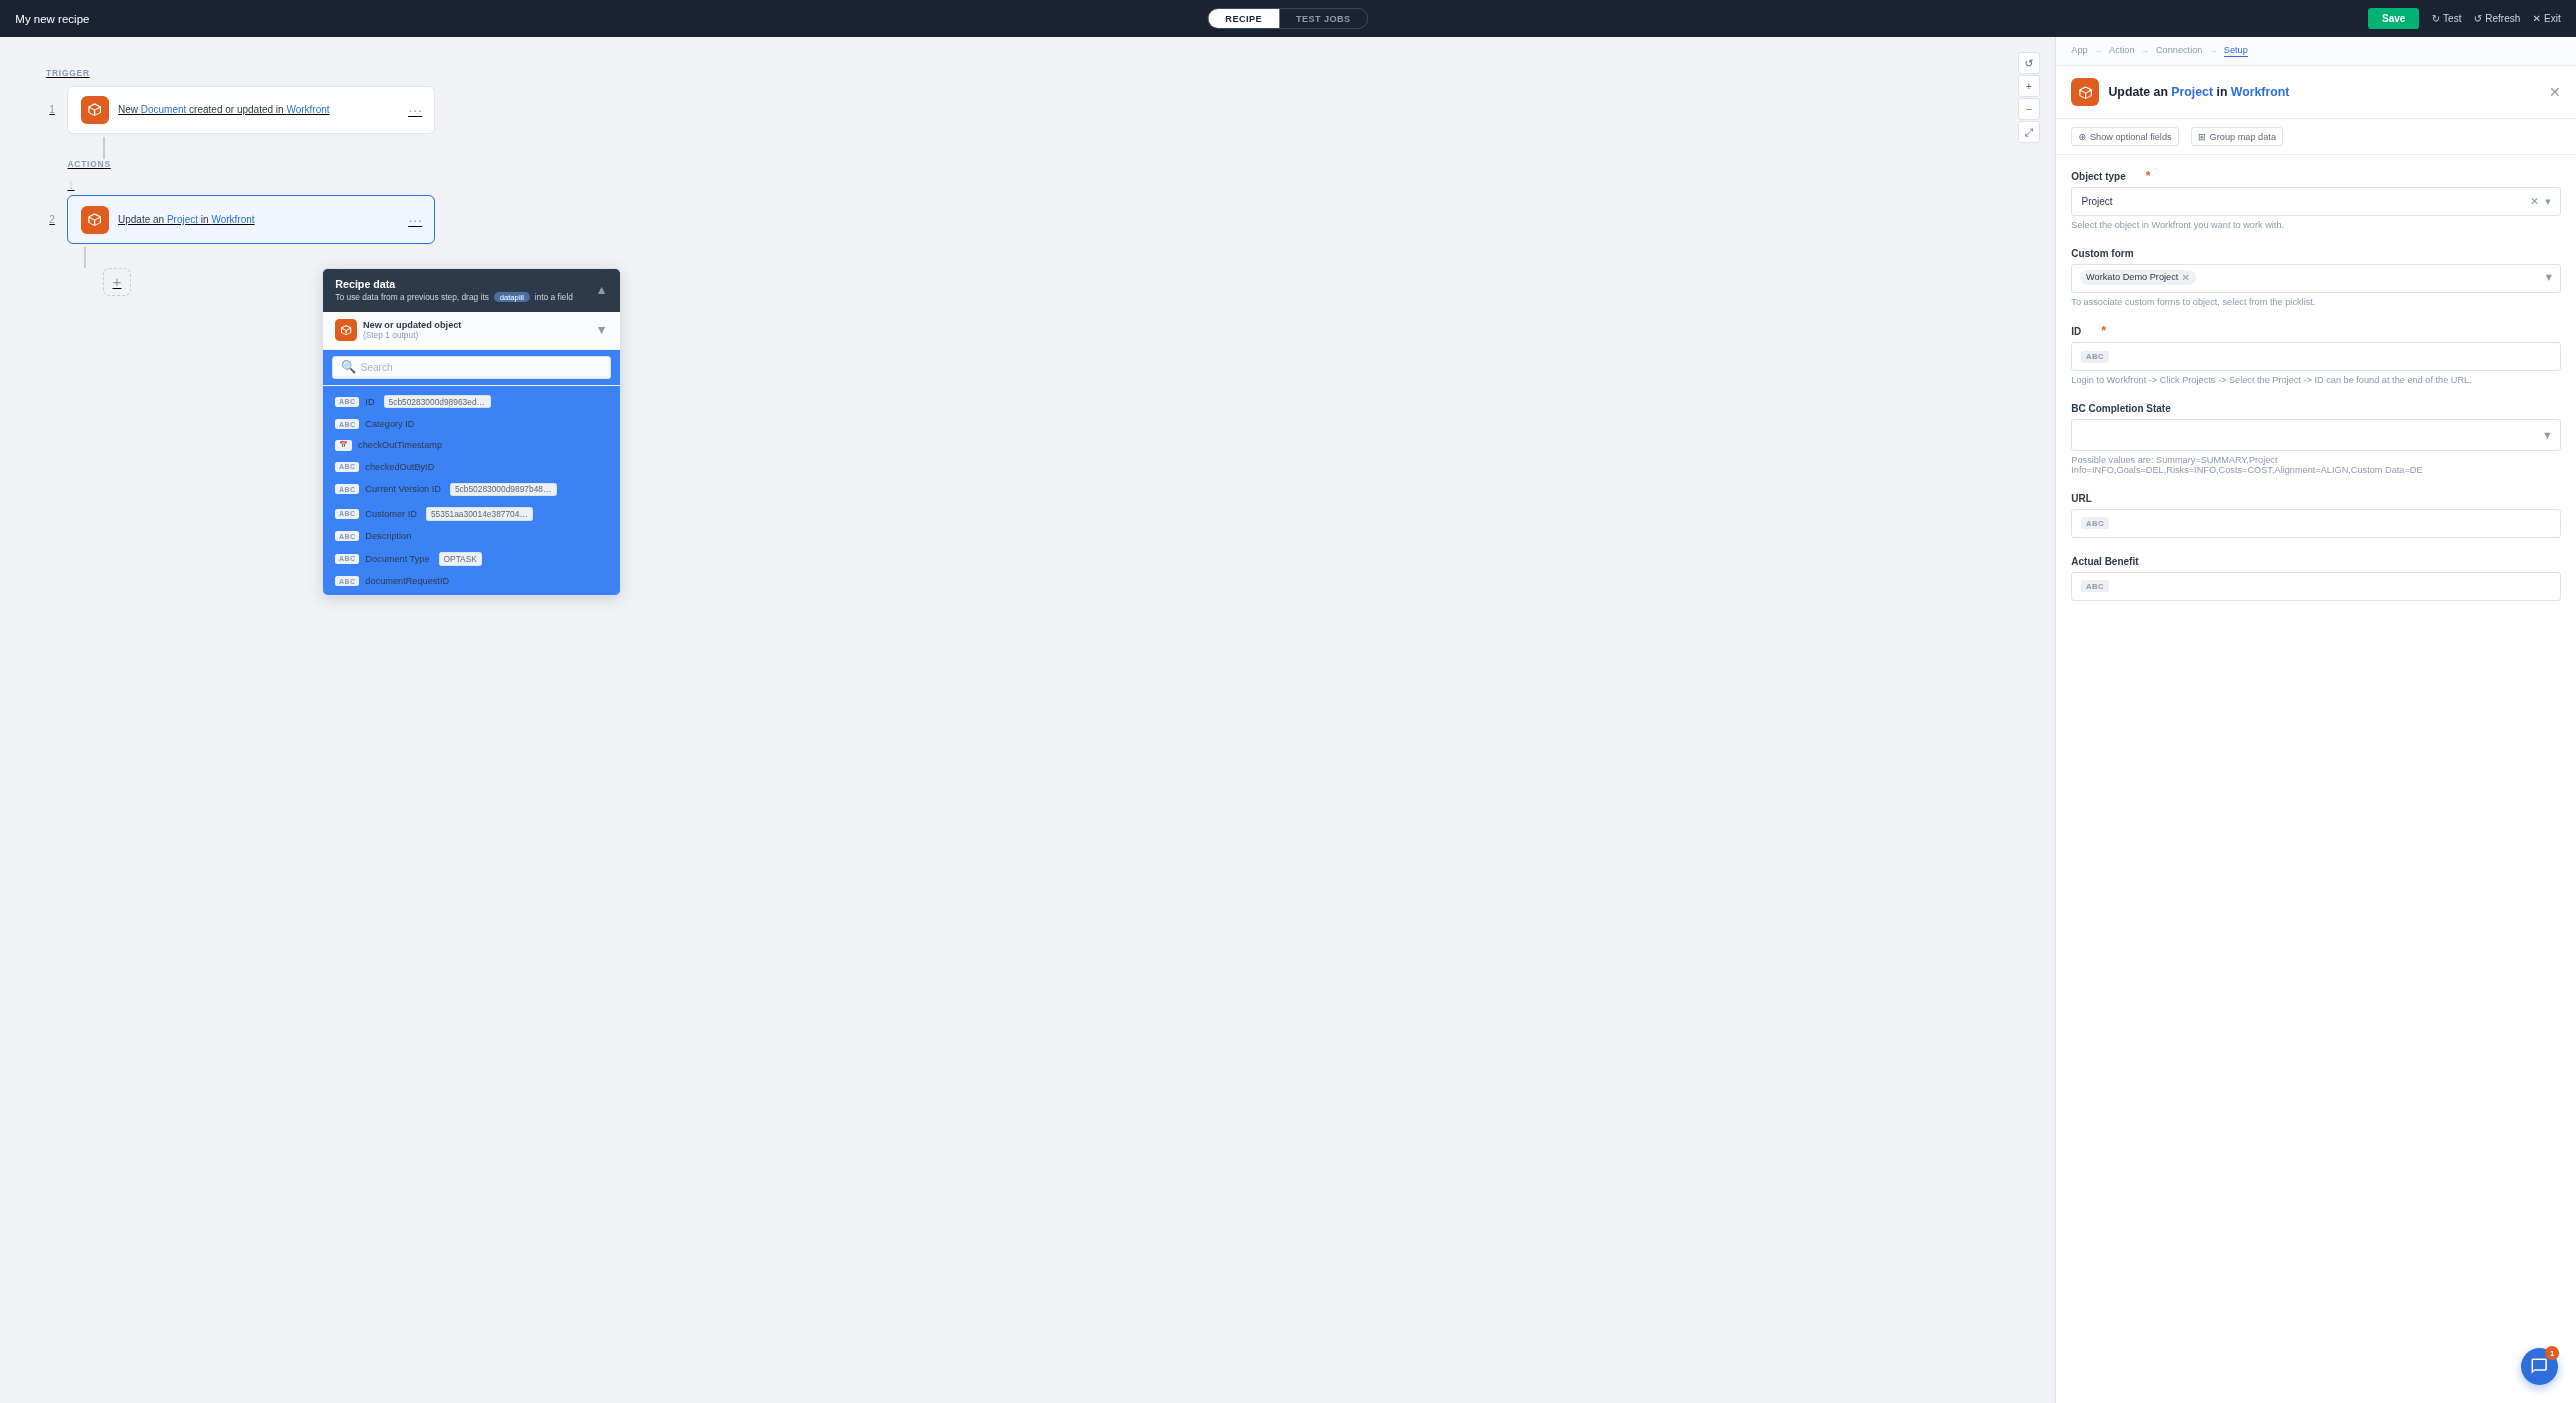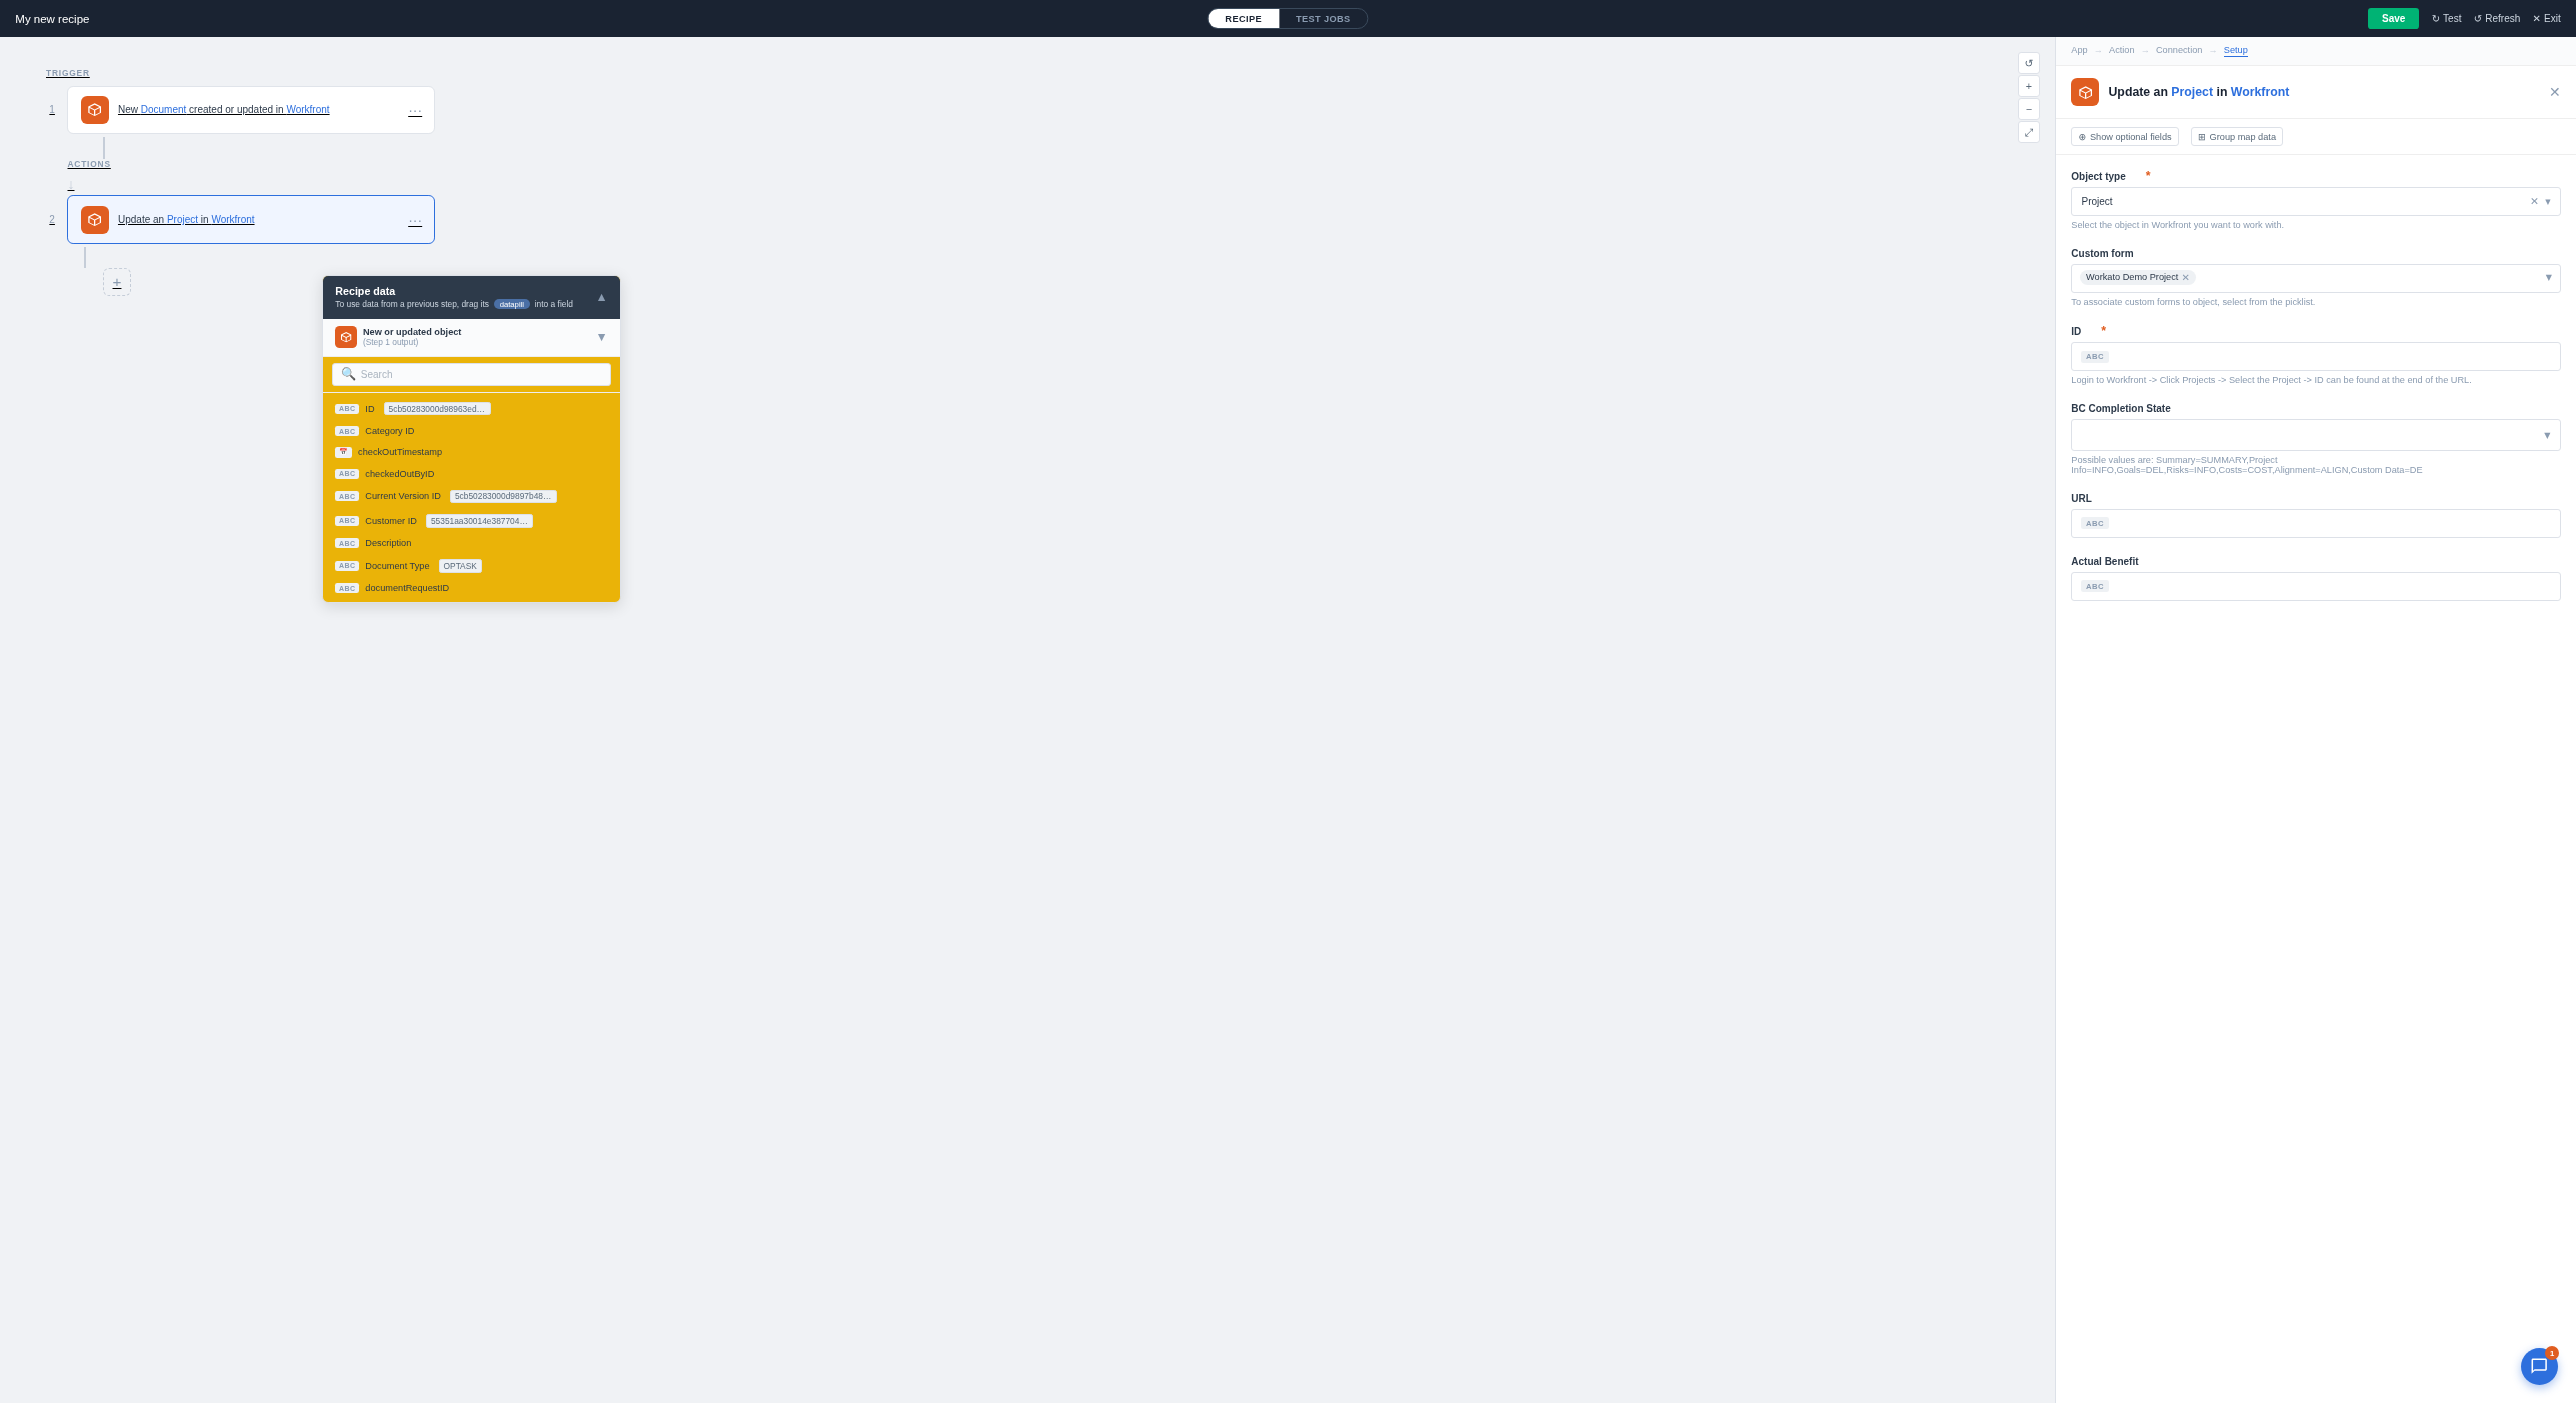--- a/index.html
+++ b/index.html
@@ -150,23 +150,23 @@
       justify-content: center;
       cursor: pointer;
       color: #5a6a7a;
       font-size: 10.7px;
     }
 
     
     .recipe-data-panel {
       position: absolute;
       left: 322px;
-      top: 238px;
+      top: 231px;
       width: 299px;
-      background: #eab308;
+      background: #3b82f6;
       border-radius: 6.1px;
       border: 0.8px solid #dde1e8;
       box-shadow: 0 3.1px 15.3px rgba(0,0,0,0.12);
       overflow: hidden;
     }
     .rdp-header {
       background: #2d3a4a;
       padding: 9.2px 12.3px;
       display: flex;
       align-items: center;

